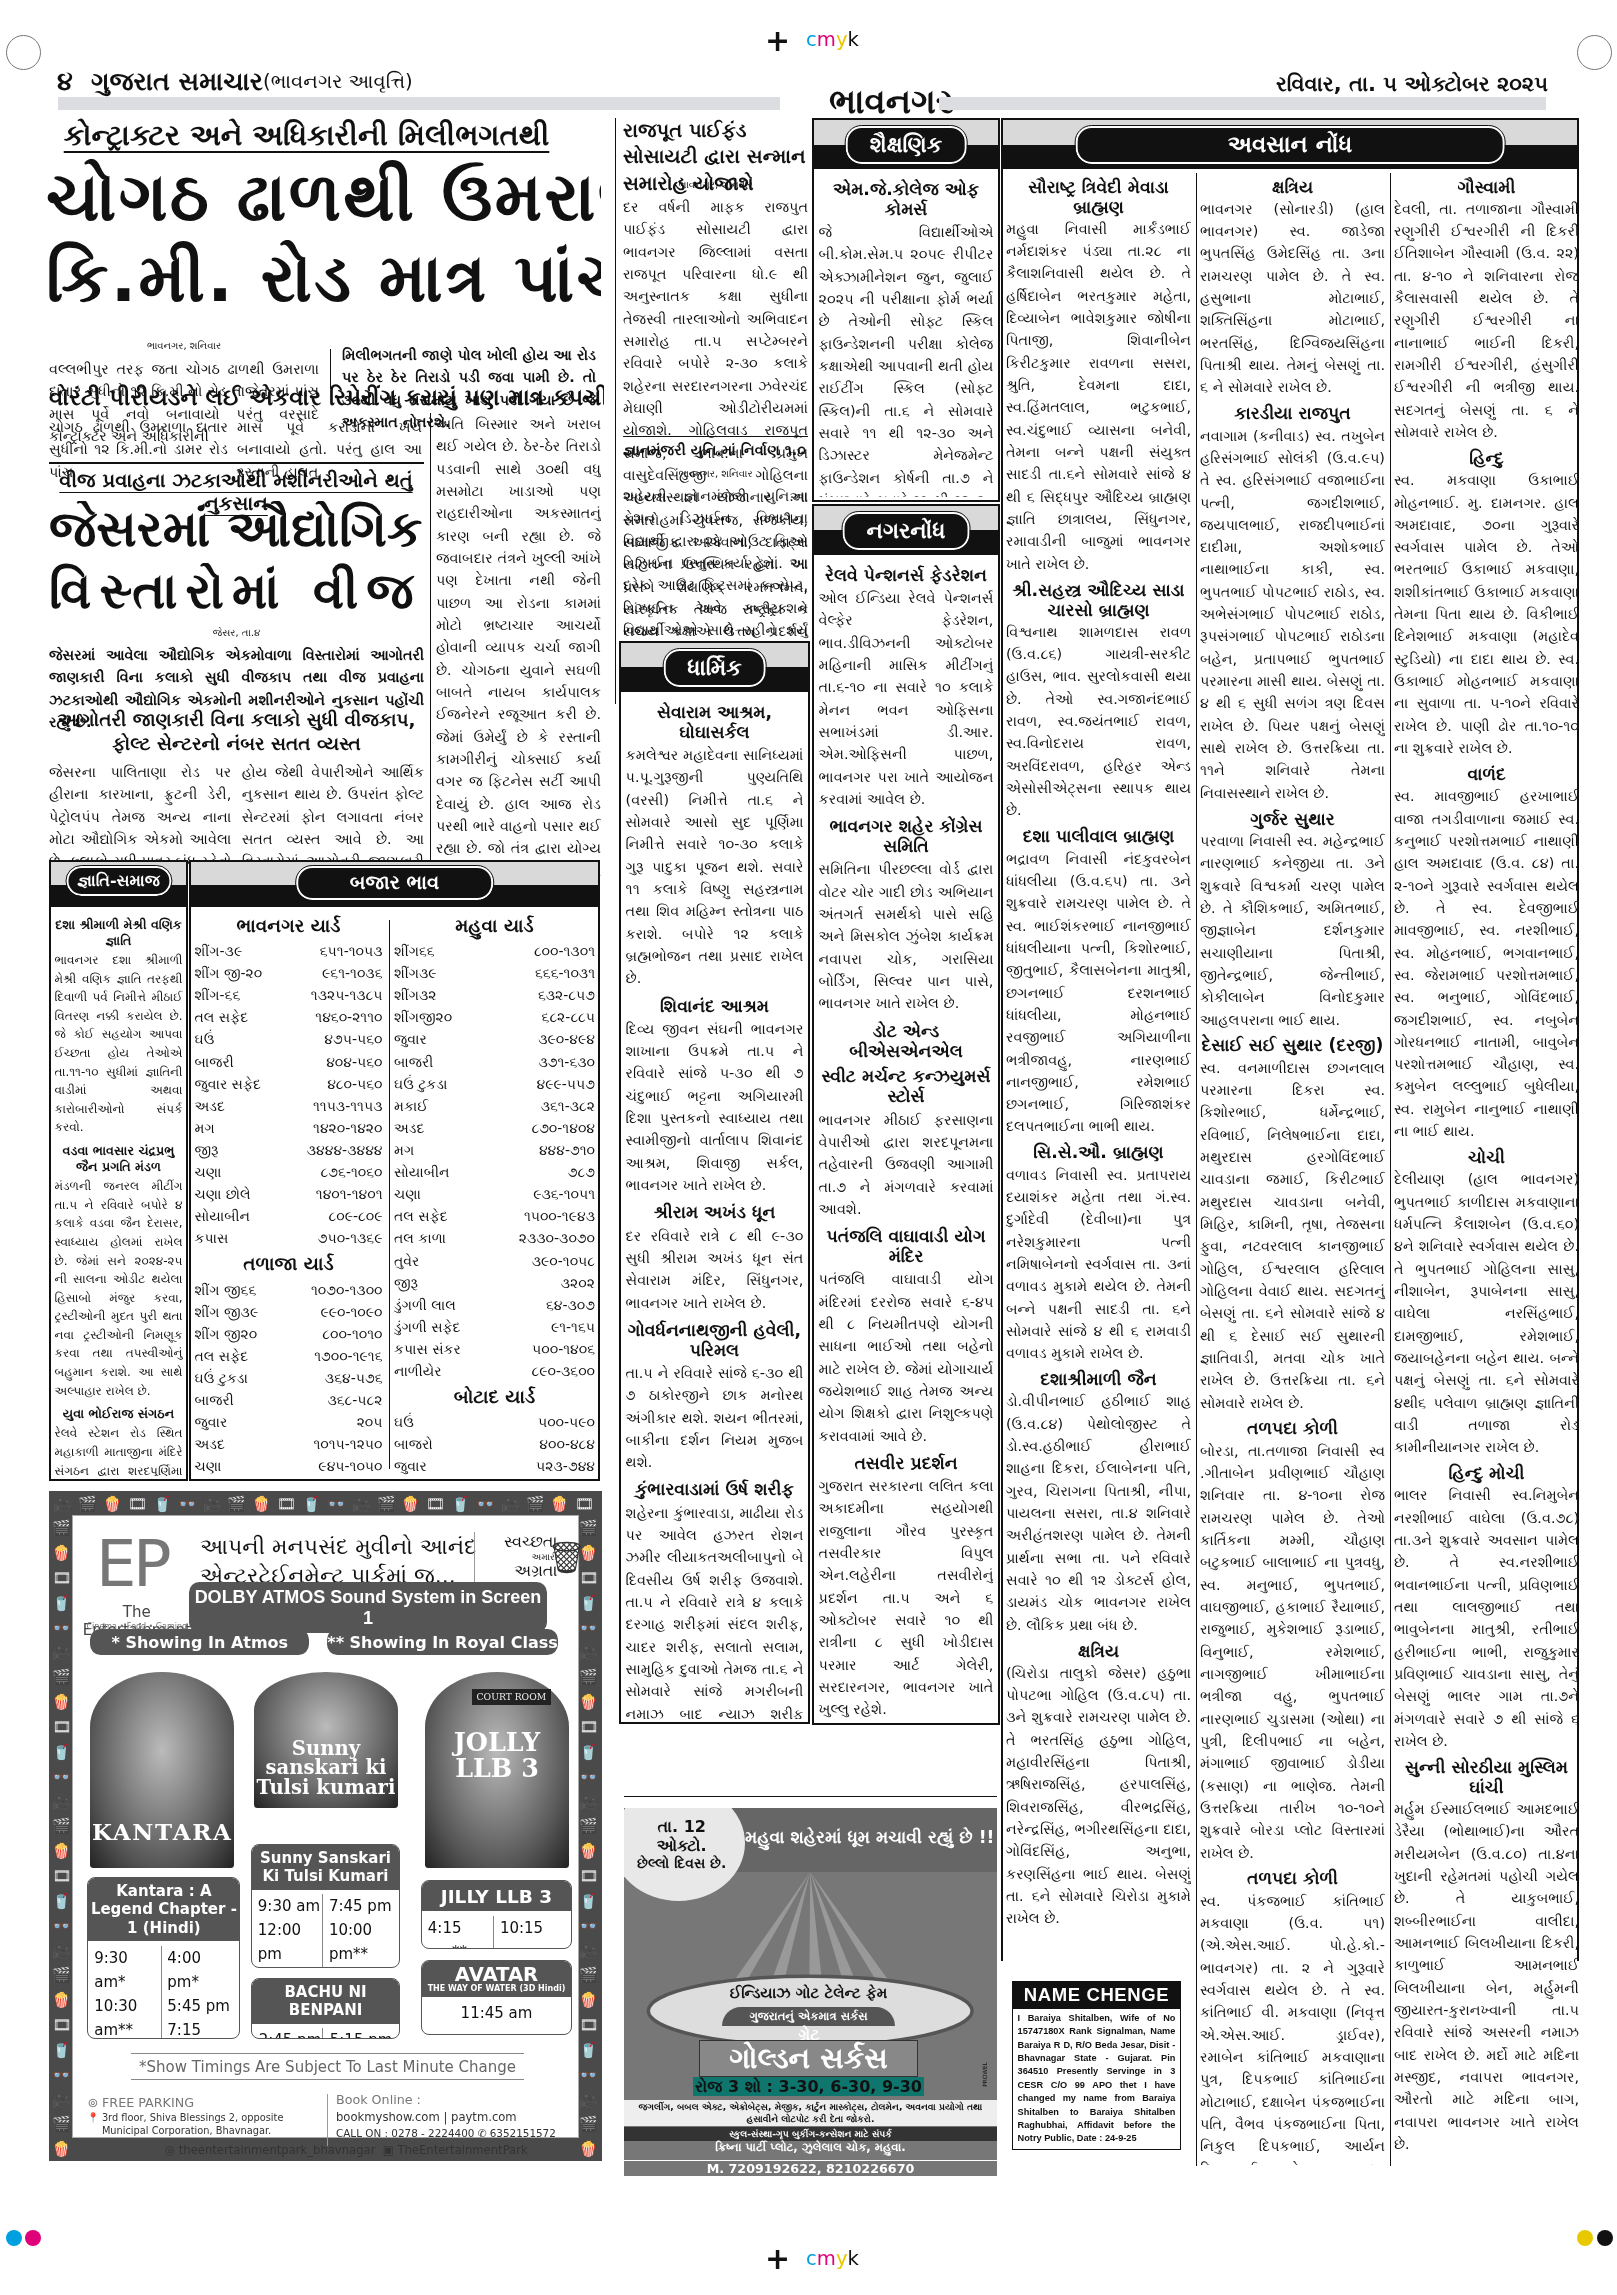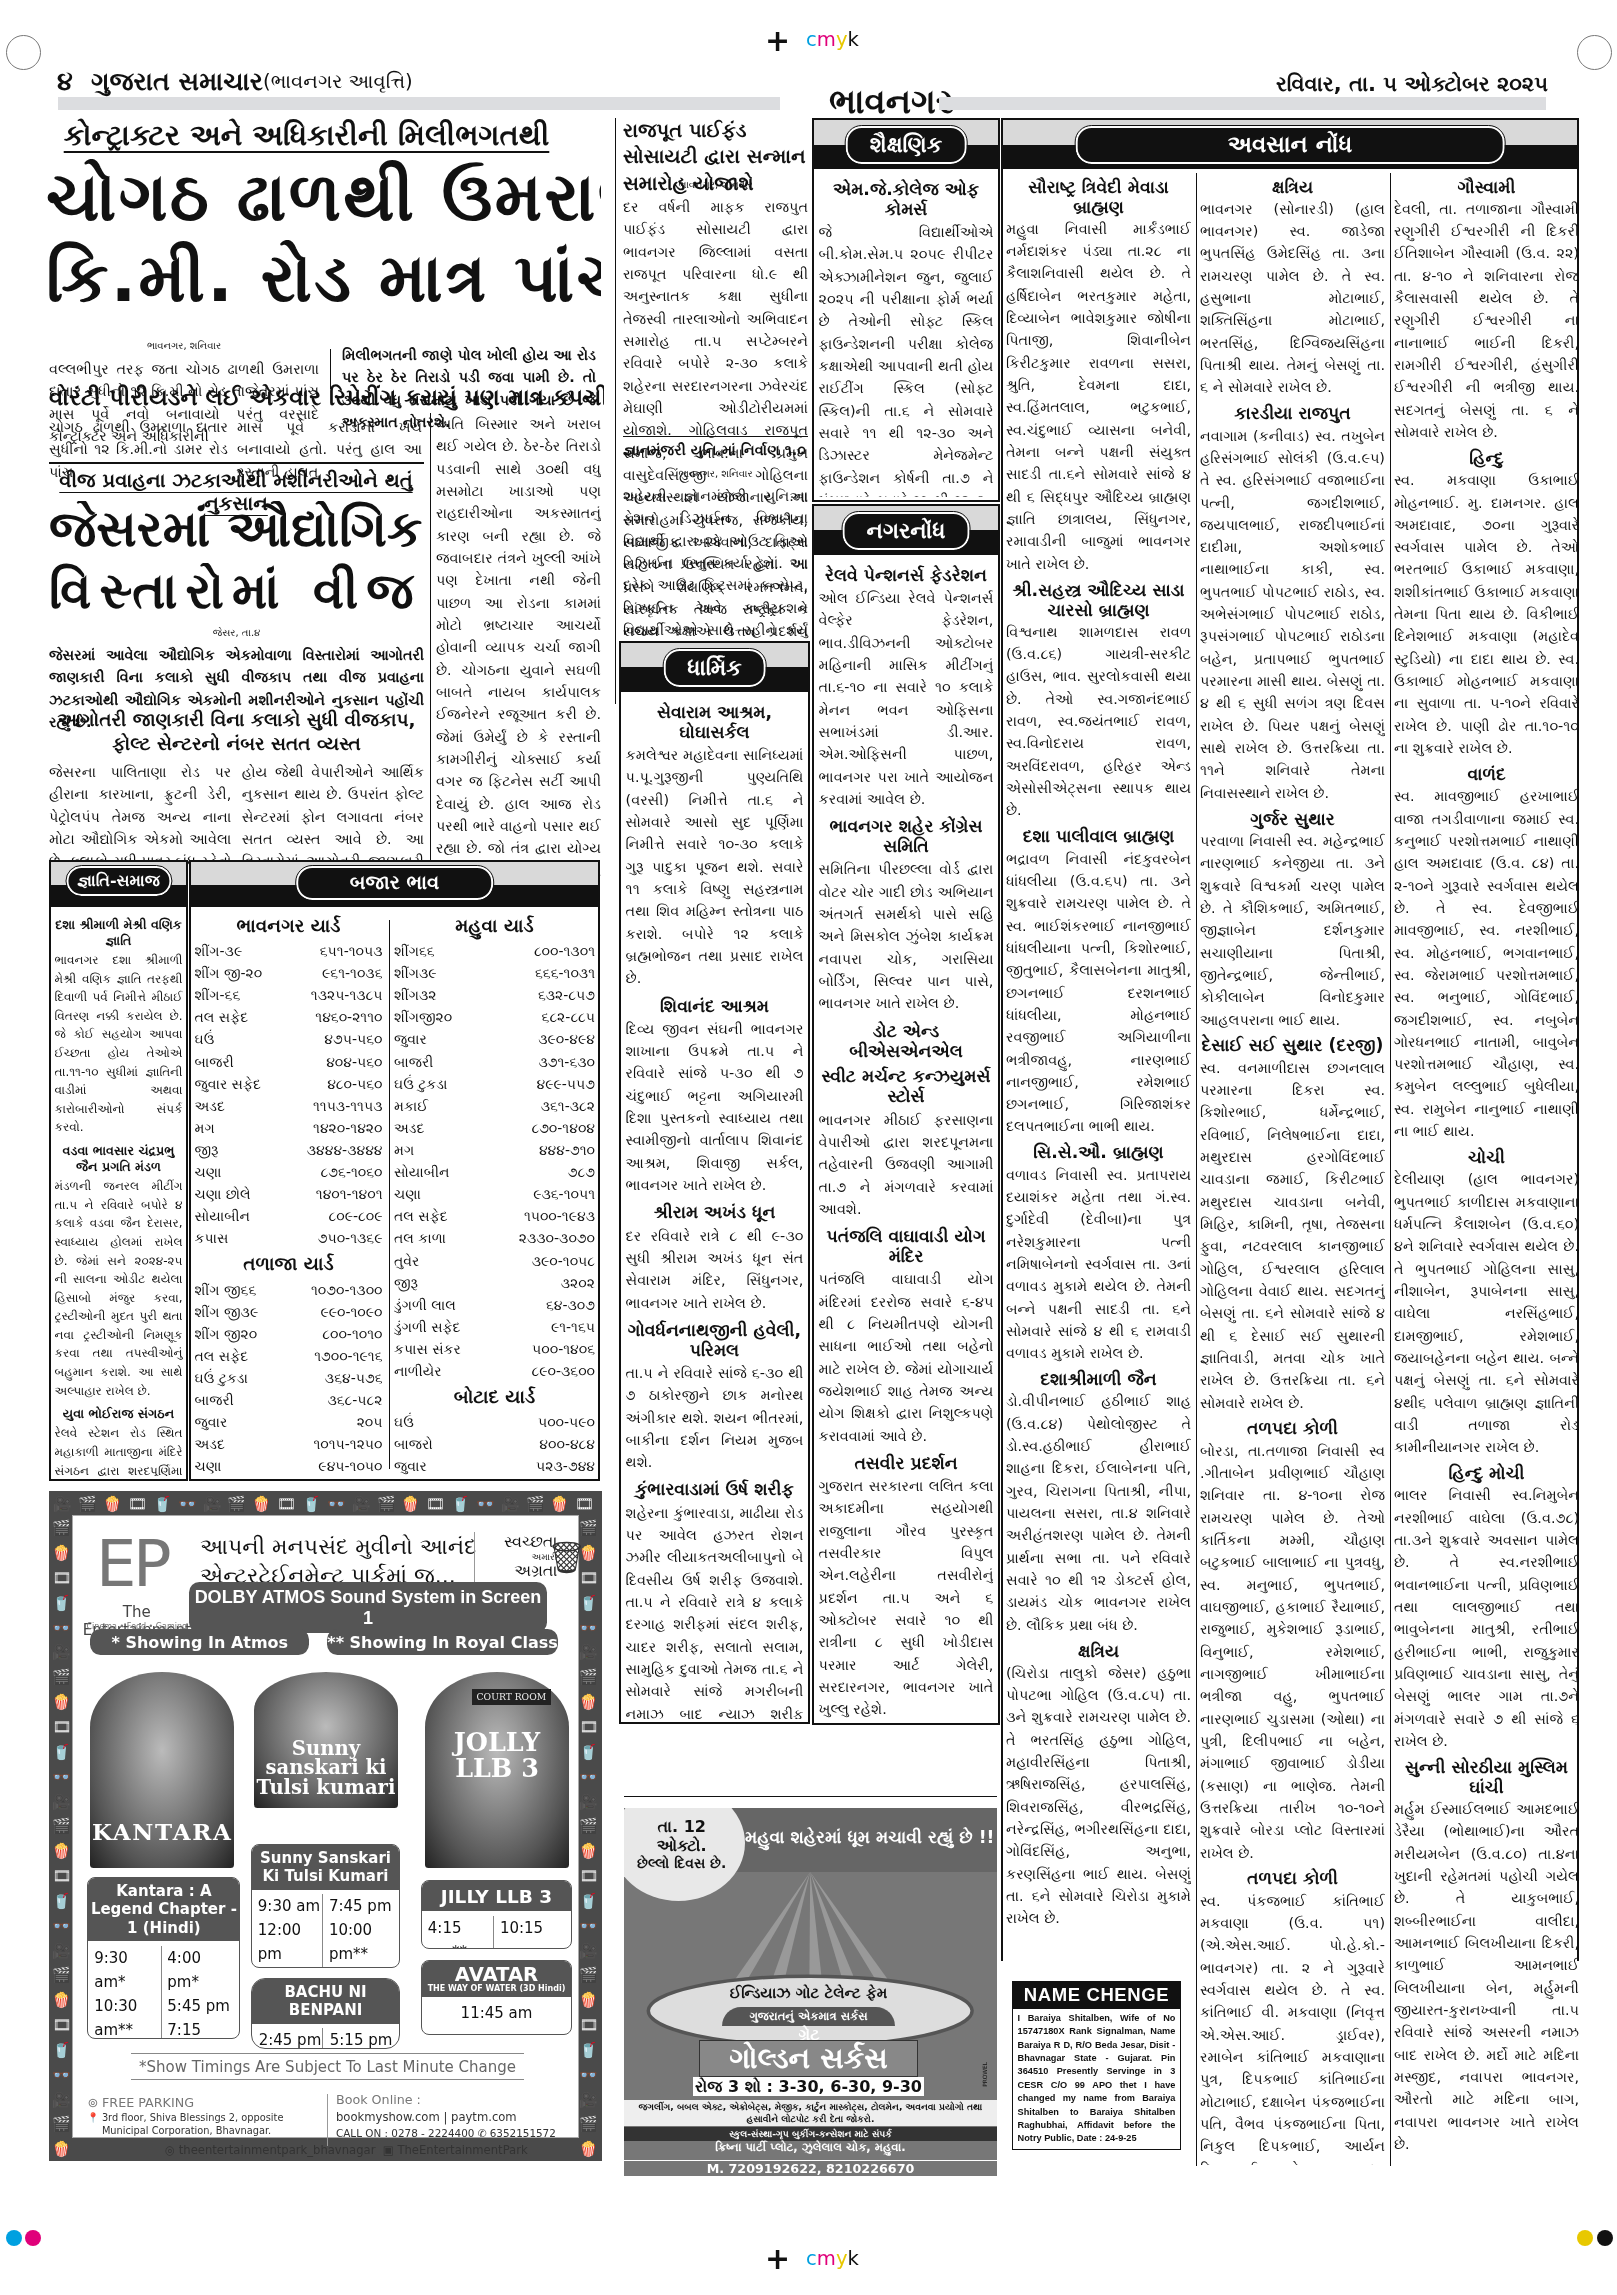--- a/index.html
+++ b/index.html
@@ -520,21 +520,21 @@
             <div>12:00 pm</div>
             <div>1:45 pm**</div>
           </div>
           <div class="tc" id="mt1b">
             <div>7:45 pm</div>
             <div>10:00 pm**</div>
             <div>10:30 pm</div>
           </div>
         </div>
     </div>
-    <div class="movie-card" style="left:178px;top:462px;width:149px;height:71px;border-radius:14px;">
+    <div class="movie-card" style="left:178px;top:462px;width:149px;height:61px;">
       <div class="ttl">BACHU NI BENPANI</div>
       <div class="times" style="text-align:center;">
           <div class="tc" id="mt3a">
             <div>2:45 pm</div>
           </div>
           <div class="tc" id="mt3b">
             <div>5:15 pm</div>
           </div>
         </div>
     </div>
@@ -592,21 +592,21 @@
         <polygon points="322,0 320,260 350,260"></polygon>
         <polygon points="322,0 400,260 430,260"></polygon>
         <polygon points="322,0 480,260 510,260"></polygon>
       </g>
     <ellipse cx="322" cy="240" rx="280" ry="60" fill="#ddd" stroke="#555" stroke-width="6"></ellipse>
   </svg>
   <div class="abs" style="left:69px;top:176px;width:231px;text-align:center;font-size:15px;font-weight:bold;">ઈન્ડિયાઝ ગોટ ટેલેન્ટ ફેમ</div>
   <div class="abs" style="left:98px;top:199px;width:173px;text-align:center;font-size:11.6px;font-weight:bold;color:#fff;background:#555;border-radius:23px 23px 0 0;padding:2.3px 0;">ગુજરાતનું એકમાત્ર સર્કસ</div>
   <div class="abs" style="left:156px;top:217px;width:58px;text-align:center;font-size:16px;font-weight:bold;color:#fff;">ગ્રેટ</div>
   <div class="abs" style="left:75px;top:232px;width:219px;text-align:center;font-size:29px;font-weight:bold;color:#fff;background:#888;border:1.7px solid #333;">ગોલ્ડન સર્કસ</div>
-  <div class="abs" style="left:69px;top:269px;width:231px;text-align:center;font-size:16px;font-weight:bold;background:#ffffff;">રોજ 3 શો : 3-30, 6-30, 9-30</div>
+  <div class="abs" style="left:69px;top:269px;width:231px;text-align:center;font-size:16px;font-weight:bold;background:#0f766e;">રોજ 3 શો : 3-30, 6-30, 9-30</div>
   <div class="abs" style="left:358px;top:254px;font-size:5.8px;writing-mode:vertical-rl;transform:rotate(180deg);">PROWEL</div>
   <div class="abs" style="left:0;top:292px;width:373px;background:#eee;font-size:9.2px;font-weight:bold;text-align:center;padding:1.2px 2.3px;line-height:1.3;">જગલીંગ, બબલ એક્ટ, એક્રોબેટ્સ, મેજીક, કાર્ટુન માસ્કોટ્સ, ટોલમેન, અવનવા પ્રયોગો તથા હસાવીને લોટપોટ કરી દેતા જોકરો.</div>
   <div class="abs" style="left:0;top:319px;width:373px;background:#333;color:#fff;font-size:9.2px;font-weight:bold;text-align:center;padding:1.2px 0;">સ્કુલ-સંસ્થા-ગૃપ બુકીંગ-કન્સેશન માટે સંપર્ક</div>
   <div class="abs" style="left:0;top:333px;width:373px;background:#777;color:#fff;font-size:11.6px;font-weight:bold;text-align:center;line-height:1.1;">
       <div>ક્રિષ્ના પાર્ટી પ્લોટ, ઝુલેલાલ ચોક, મહુવા.</div>
     </div>
 </div>
 <div class="abs" style="left:624px;top:2161px;width:373px;background:#777;color:#fff;font-size:12.7px;font-weight:bold;text-align:center;"><span>M. 7209192622, 8210226670</span></div>
 
 <div class="boxed" style="left:1001px;top:118px;width:578px;height:1843px;border-bottom:none;">

